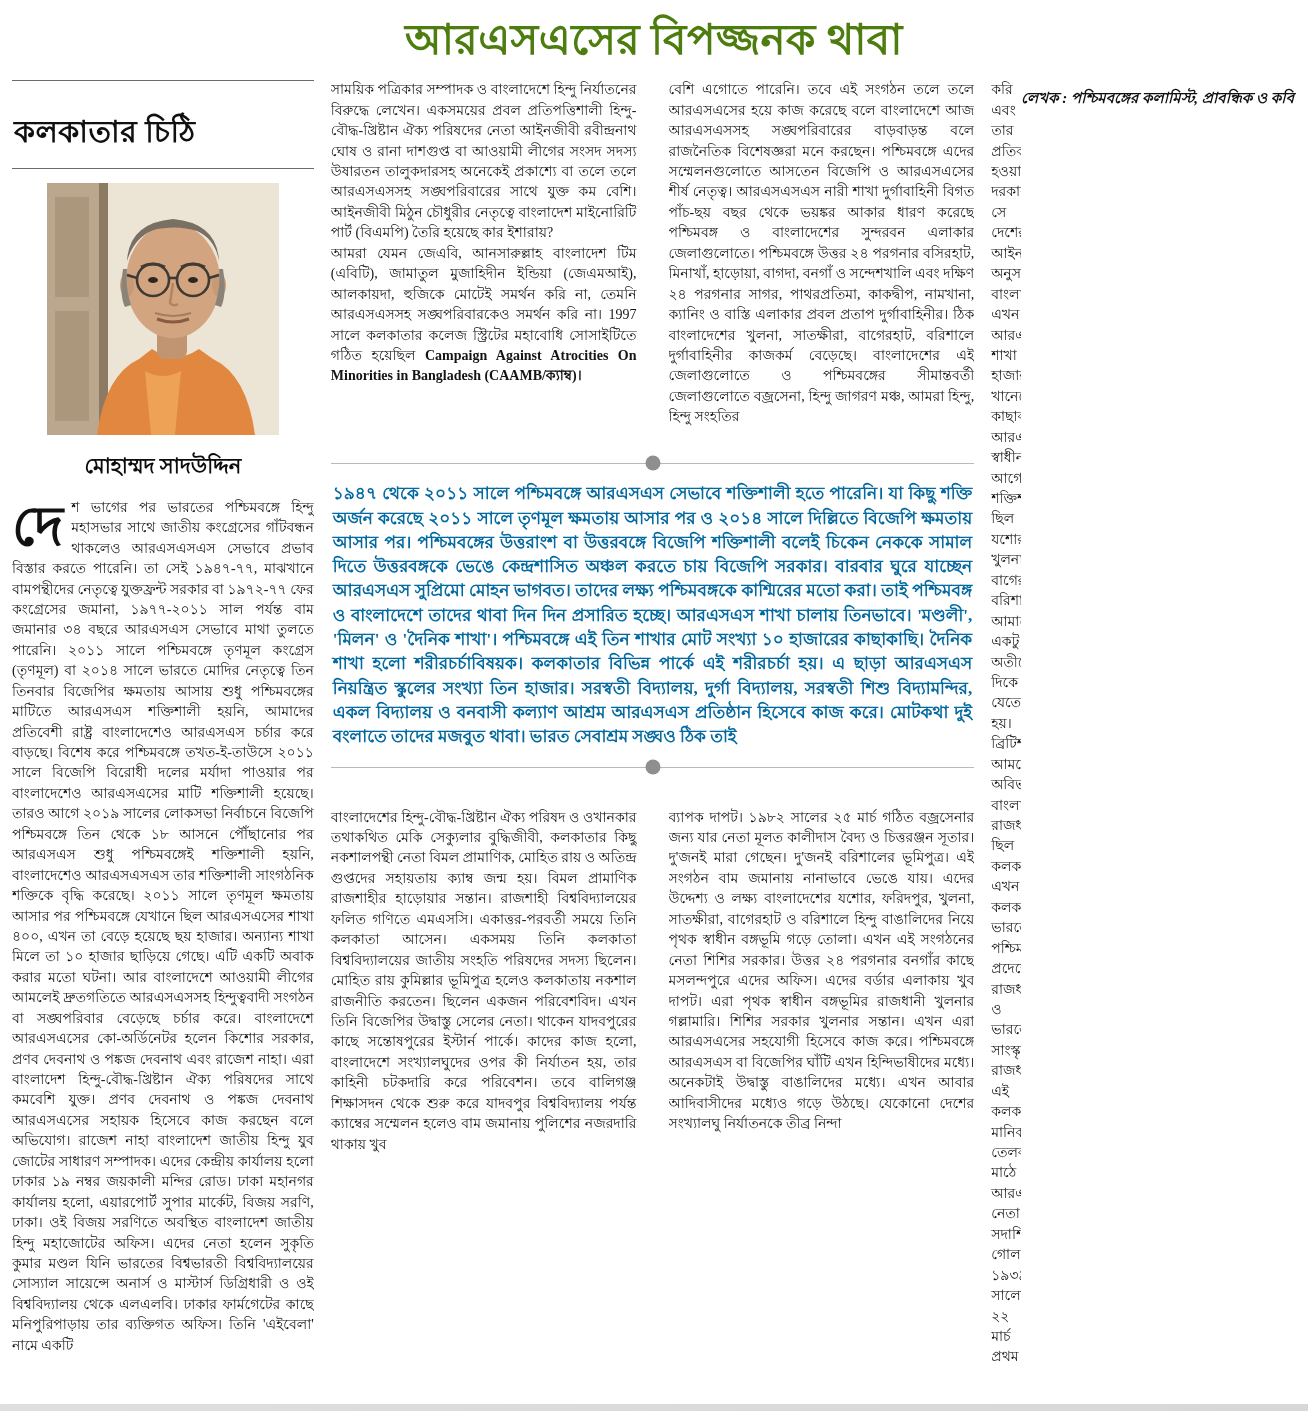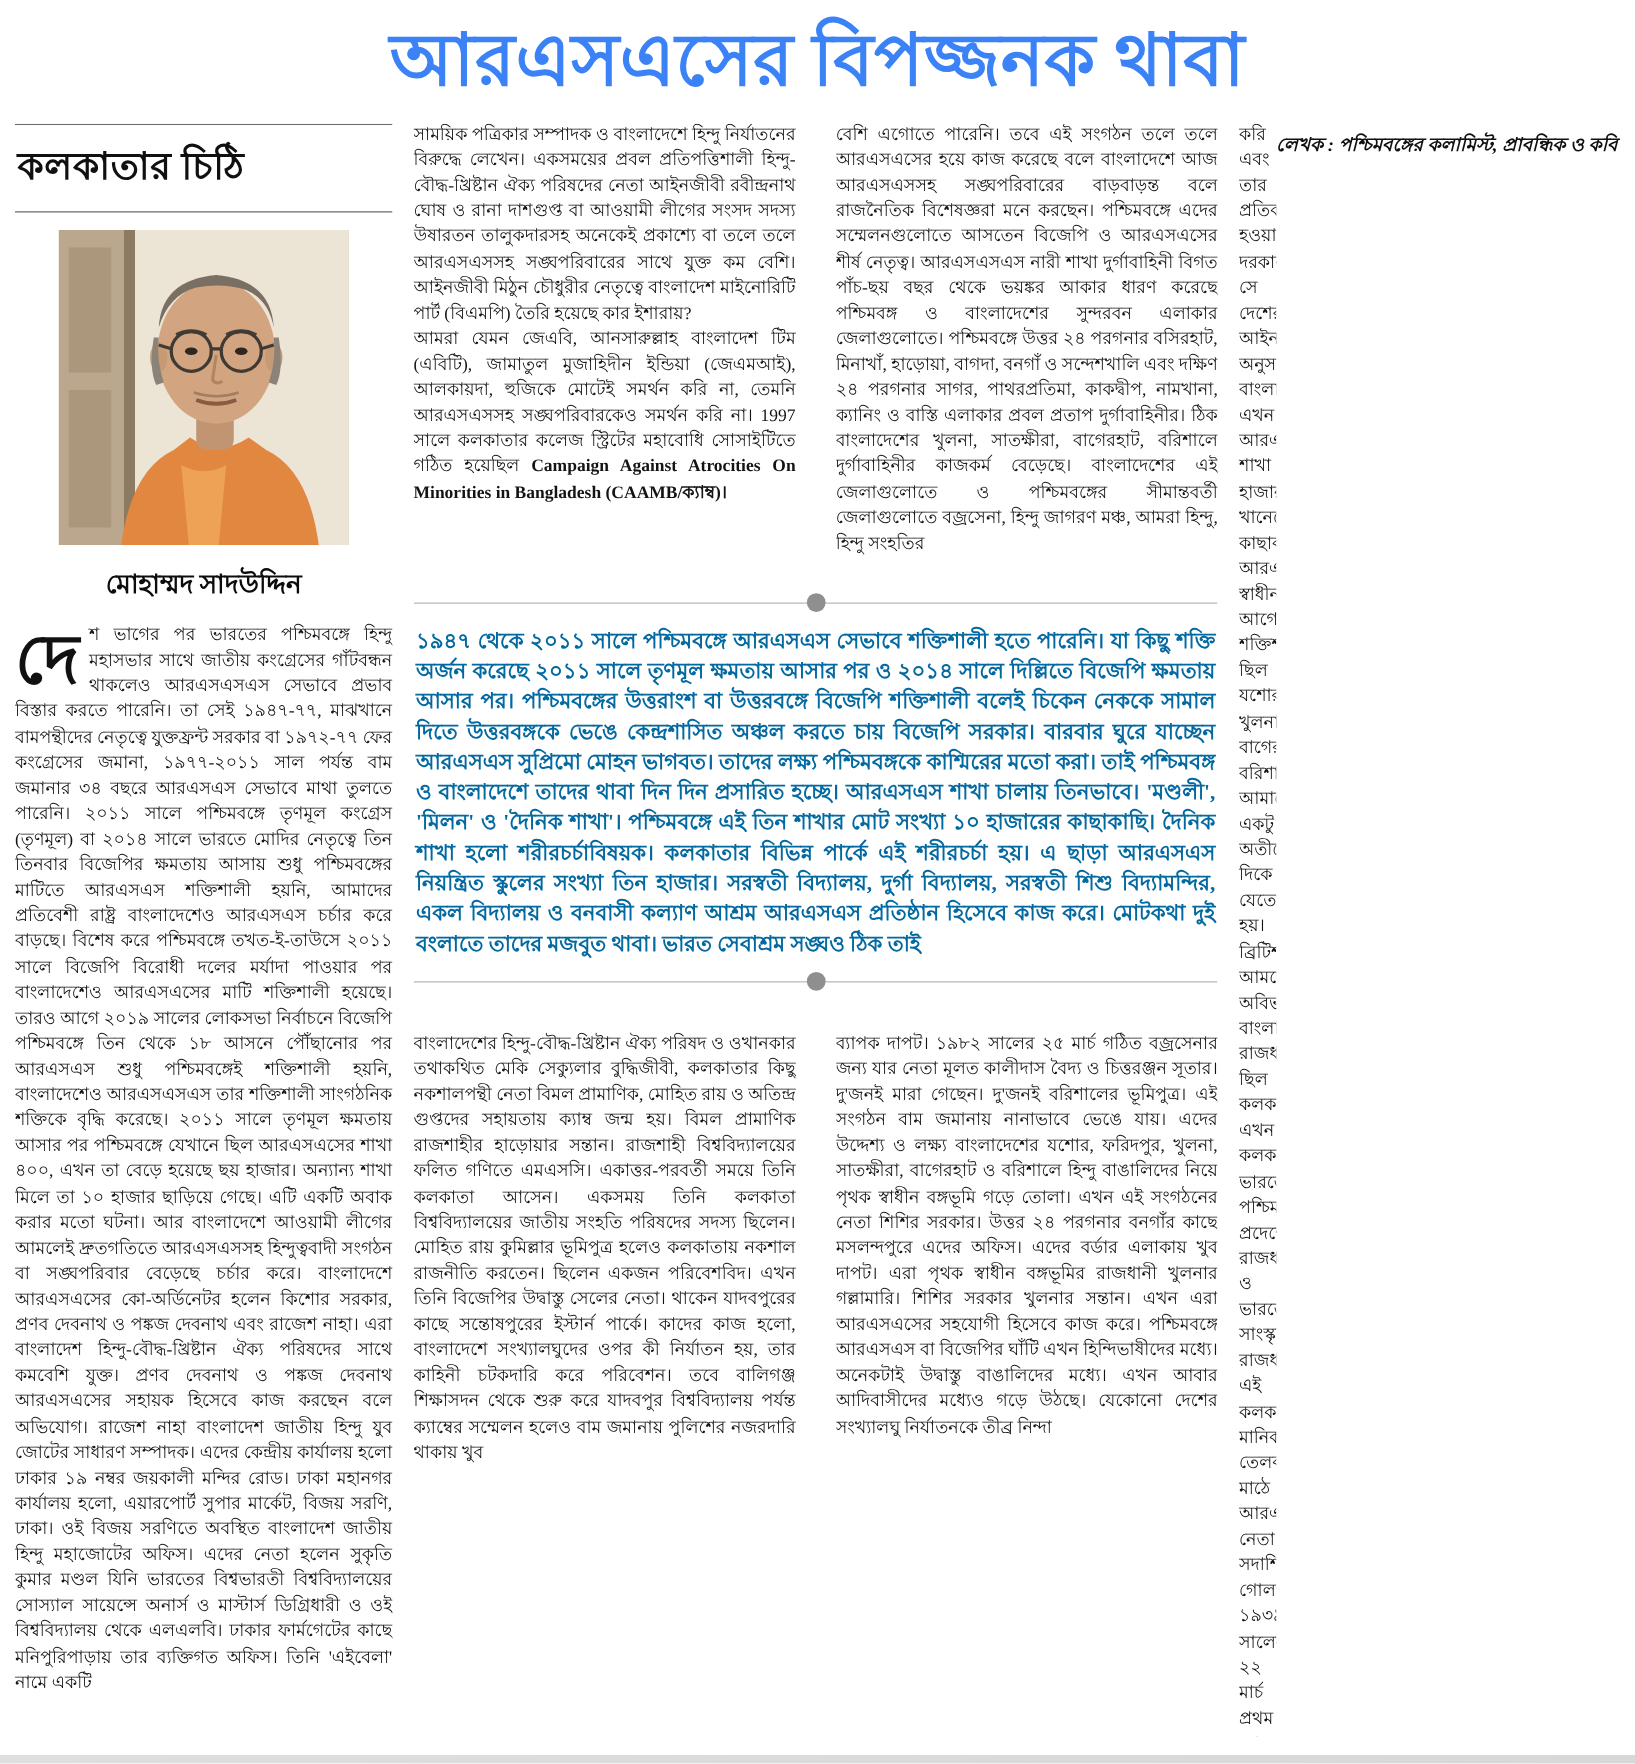--- a/index.html
+++ b/index.html
@@ -7,45 +7,45 @@
   body {
     width: 1308px;
     font-family: "Liberation Serif", serif;
     color: #141414;
     -webkit-font-smoothing: antialiased;
   }
   .page { width: 1308px; height: 1411px; padding: 10px 12px 0 12px; overflow: hidden; position: relative; background:#fff; }
 
   .headline {
     text-align: center;
-    font-size: 58px;
+    font-size: 42px;
     font-weight: bold;
     line-height: 1.15;
     padding: 6px 0 16px 0;
     letter-spacing: 0.5px;
-    color: #3b82f6;
+    color: #4d7c0f;
   }
 
   .content {
     display: flex;
     gap: 17px;
     height: 1290px;
     overflow: hidden;
   }
 
   .col { text-align: justify; font-size: 14px; line-height: 1.46; overflow: hidden; }
   .col-1 { width: 303px; }
   .col-mid { width: 646px; display: flex; flex-direction: column; }
   .col-4 { width: 306px; display: flex; }
 
   
   .col-label-box {
     border-top: 1px solid #6b6b6b;
     border-bottom: 1px solid #6b6b6b;
-    padding: 12px 2px 14px 2px;
+    padding: 29px 2px 14px 2px;
     margin-bottom: 14px;
   }
   .col-label {
     font-size: 30px;
     font-weight: bold;
     color: #101010;
     letter-spacing: 0.5px;
   }
 
   .photo-wrap { width: 232px; margin: 2px auto 10px auto; }

